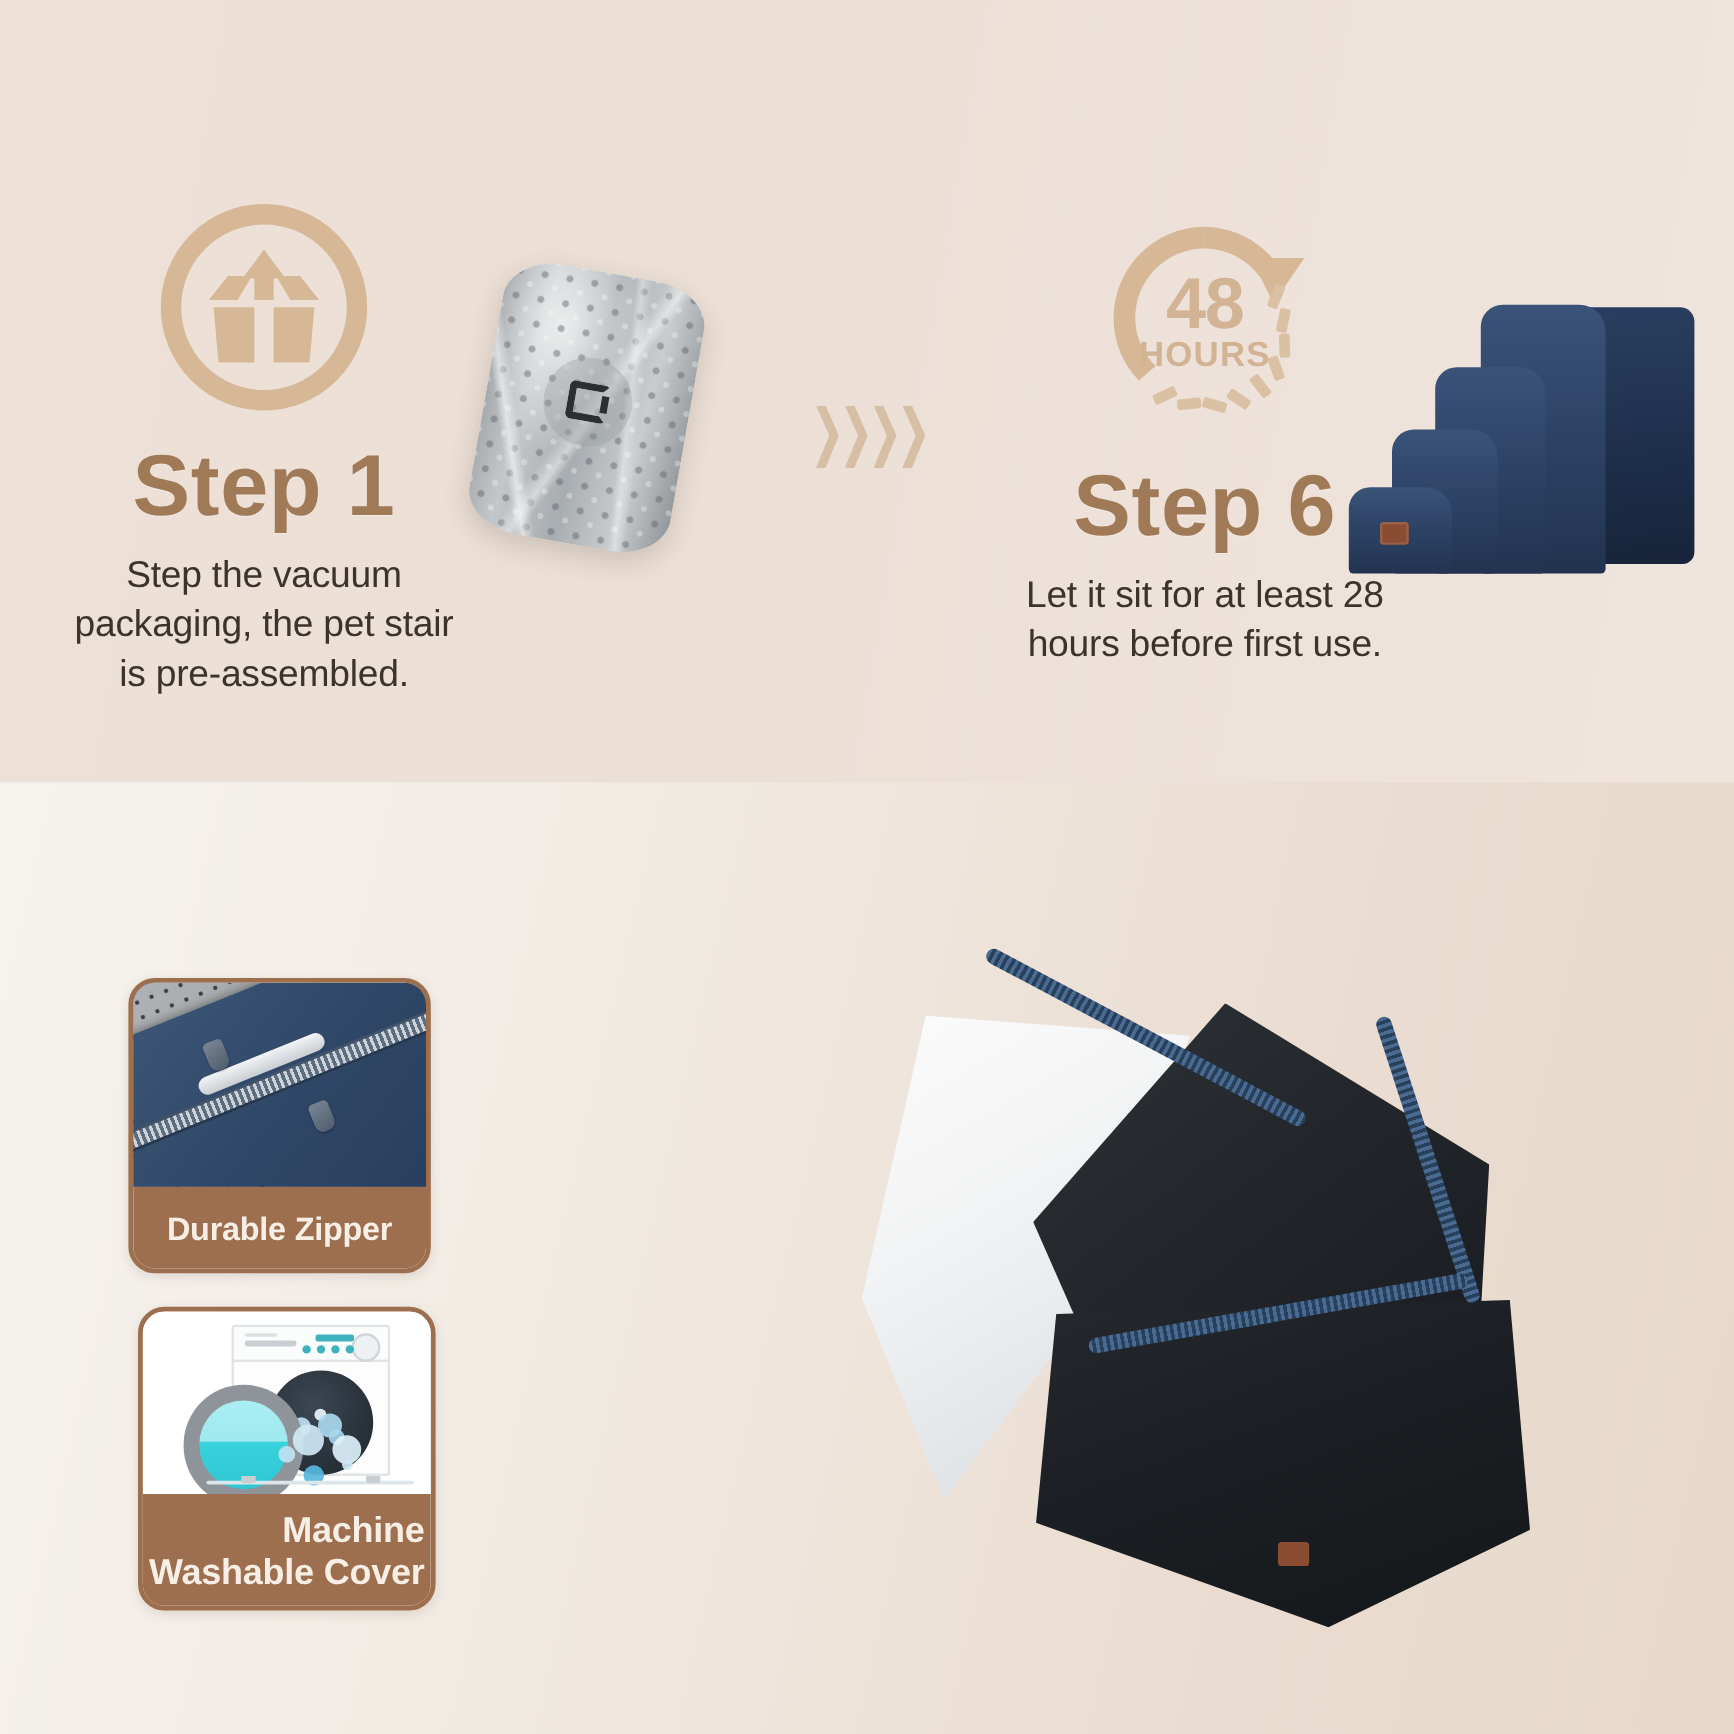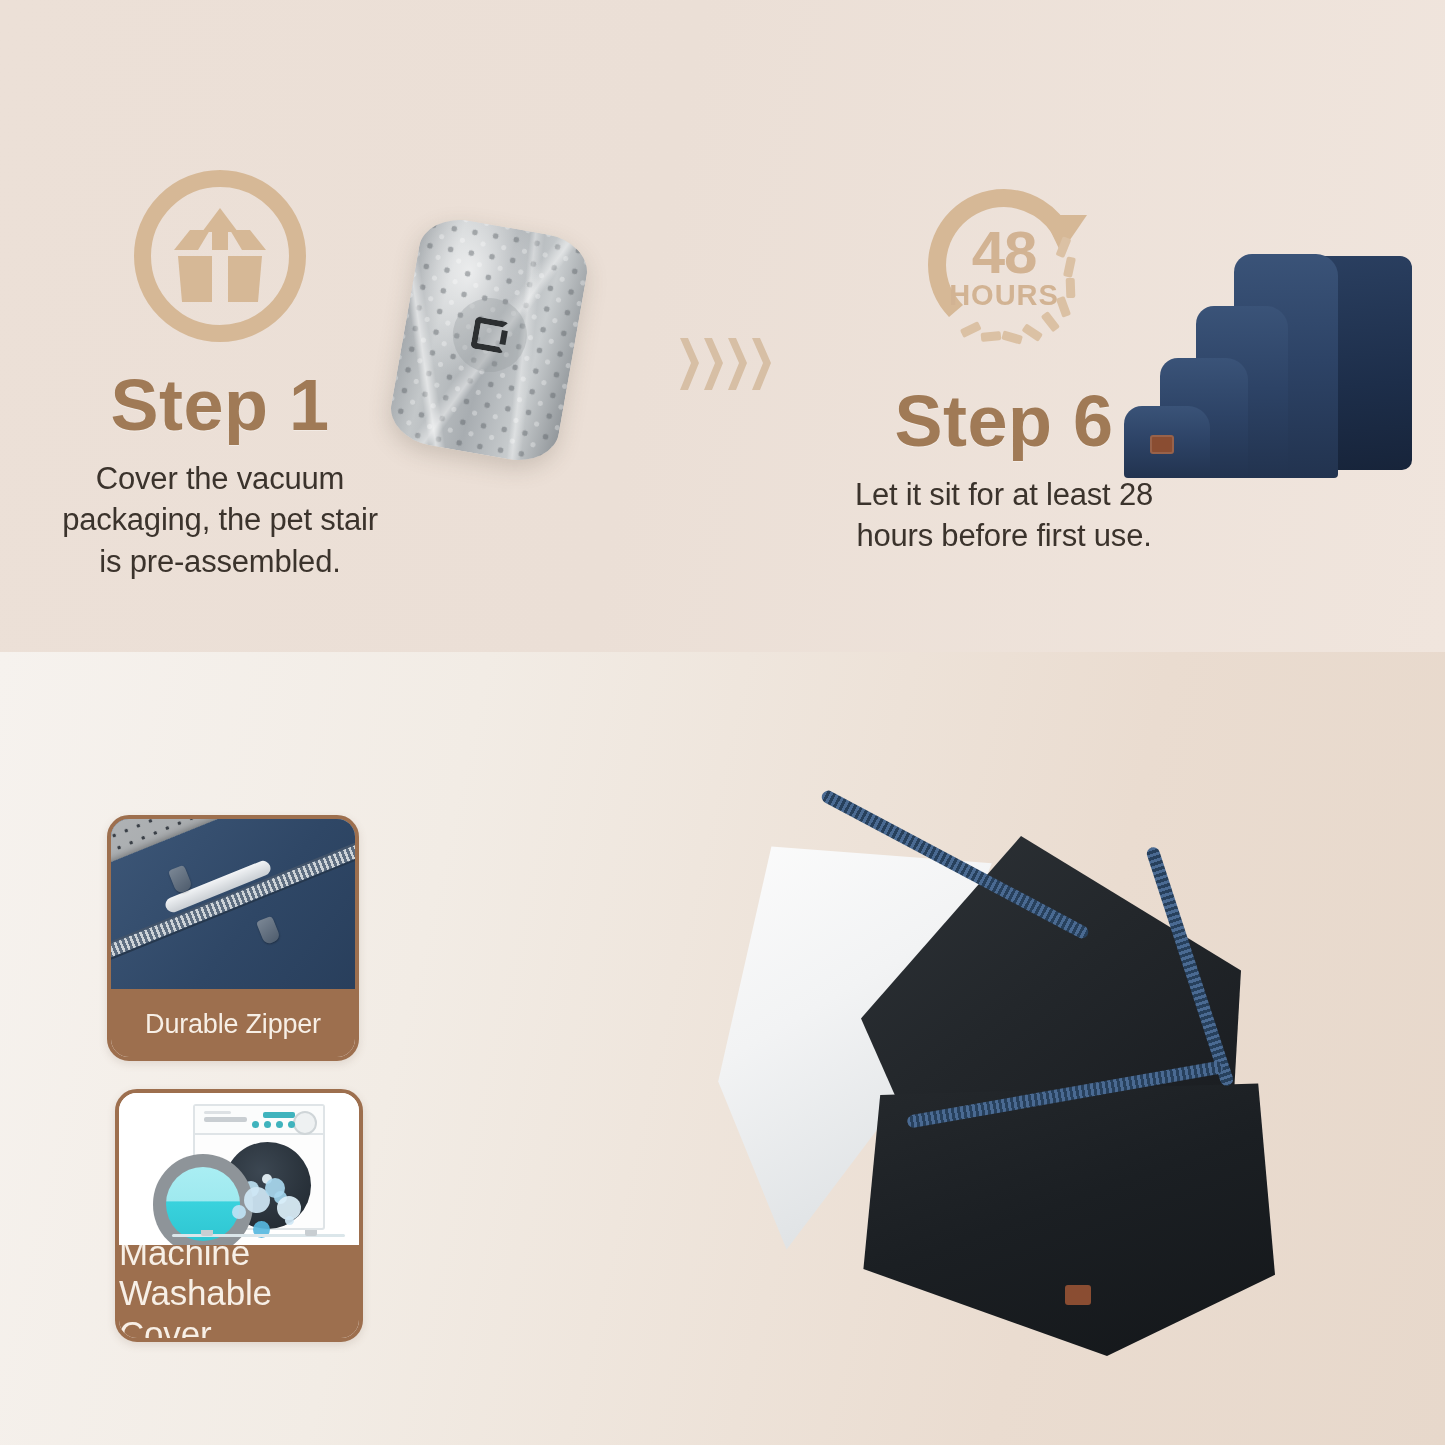--- a/index.html
+++ b/index.html
@@ -176,22 +176,22 @@
     border: 4px solid #9d6f4e;
     border-radius: 22px;
     overflow: hidden;
     background: #fff;
     box-shadow: 0 3px 9px rgba(120,95,72,.16);
   }
   .card-media { position: relative; width: 100%; overflow: hidden; }
   .card-caption {
     background: #9d6f4e;
     color: #f7efe6;
-    font-weight: normal;
-    text-align: left;
+    font-weight: bold;
+    text-align: right;
     display: flex; align-items: center; justify-content: center;
     line-height: 1.16;
     letter-spacing: -0.2px;
   }
 
   
   .zip-photo { position: absolute; inset: 0; background: #2e4564; }
   .zip-gray {
     position: absolute; left: -6%; top: -34%;
     width: 150%; height: 132%;
@@ -353,21 +353,21 @@
           <svg class="box-icon" width="104" height="100" viewBox="0 0 104 100">
             <path d="M52 2 L70 26 H60 V44 H44 V26 H34 Z" fill="#d6b896"></path>
             <path d="M6 44 L22 24 H42 L30 44 Z" fill="#d6b896"></path>
             <path d="M98 44 L82 24 H62 L74 44 Z" fill="#d6b896"></path>
             <path d="M10 50 H44 V96 H14 Z" fill="#d6b896"></path>
             <path d="M94 50 H60 V96 H90 Z" fill="#d6b896"></path>
           </svg>
         </div>
       </div>
       <div class="step-title" style="margin-top:24px;">Step 1</div>
-      <div class="step-desc" style="padding:0 40px;">Cover the vacuum packaging, the pet stair is pre-assembled.</div>
+      <div class="step-desc" style="padding:0 40px;">Step the vacuum packaging, the pet stair is pre-assembled.</div>
     </div>
 
     <div id="vacuum-roll">
       <div class="roll-body">
         <div class="roll-dots"></div>
         <div class="roll-wrinkle"></div>
         <div class="roll-badge">
           <div class="roll-logo"></div>
         </div>
       </div>
@@ -469,21 +469,21 @@
           <div class="bub" style="left:47%; top:74%; width:14px; height:14px; background:#bfe2f4;"></div>
           <div class="bub" style="left:56%; top:84%; width:17px; height:17px; background:#57b8e0;"></div>
           <div class="bub" style="left:69%; top:81%; width:9px; height:9px; background:#cfe7f5;"></div>
           <div class="wm-shadow"></div>
           <div class="wm-feet">
             <div class="foot" style="left:6%;"></div>
             <div class="foot" style="right:6%;"></div>
           </div>
         </div>
       </div>
-      <div class="card-caption" style="height:97px; font-size:35px; white-space:pre-line;">Machine
+      <div class="card-caption" style="height:97px; font-size:30px; white-space:pre-line;">Machine
 Washable Cover</div>
     </div>
 
     <div id="hero-product">
       <div class="hero-piece hero-blue-left"></div>
       <div class="hero-piece hero-foam"></div>
       <div class="hero-piece hero-black"></div>
       <div class="hero-piece hero-black-bottom"></div>
       <div class="hero-piece hero-trim" style="left:300px; top:28px; width:300px; transform:rotate(28deg);"></div>
       <div class="hero-piece hero-trim" style="left:560px; top:130px; width:250px; transform:rotate(72deg);"></div>

